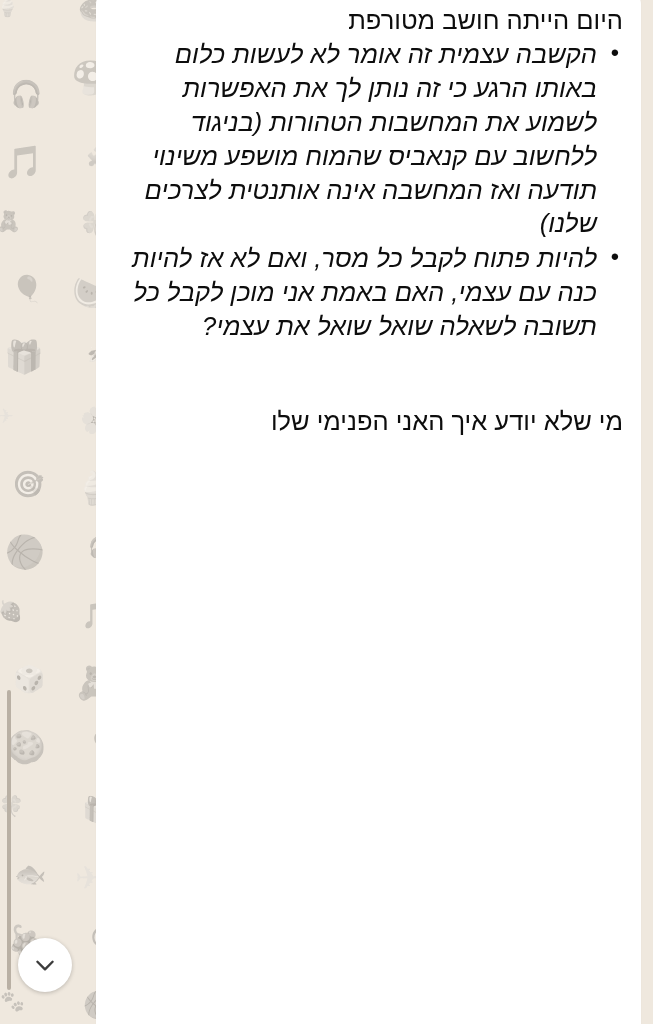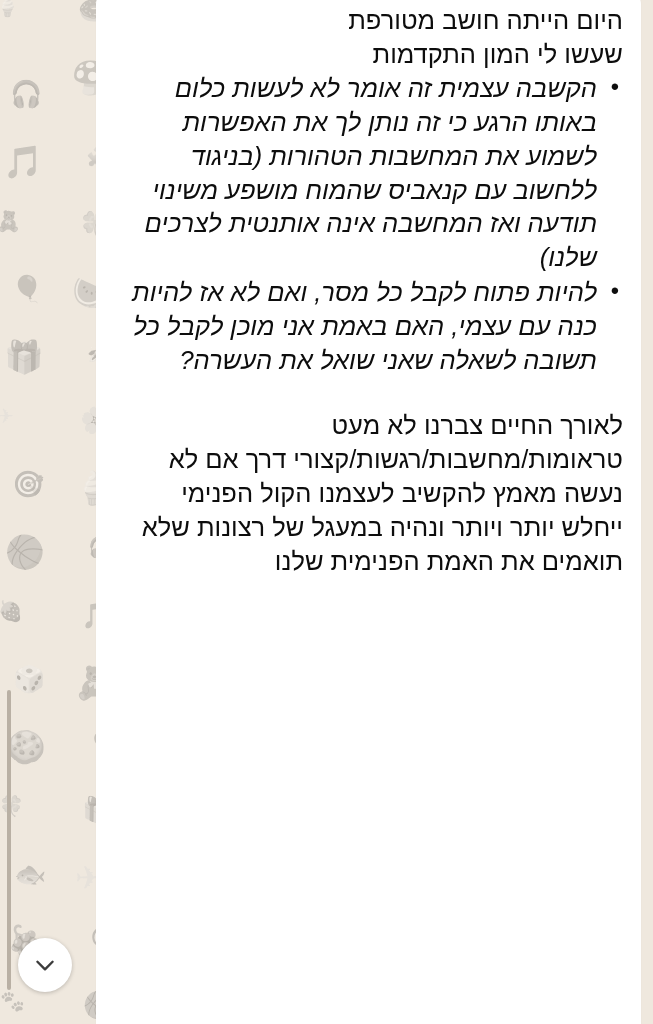--- a/index.html
+++ b/index.html
@@ -264,33 +264,32 @@
     <div class="doodle" style="left: 310px; top: 995px; font-size: 26px; filter: grayscale(1) opacity(0.3);">⭐</div>
     <div class="doodle" style="left: 371px; top: 996px; font-size: 32px; filter: grayscale(1) opacity(0.3);">🍀</div>
     <div class="doodle" style="left: 454px; top: 997px; font-size: 20px; filter: grayscale(1) opacity(0.3);">🎁</div>
     <div class="doodle" style="left: 515px; top: 998px; font-size: 26px; filter: grayscale(1) opacity(0.3);">🚀</div>
     <div class="doodle" style="left: 598px; top: 999px; font-size: 32px; filter: grayscale(1) opacity(0.3);">☕</div>
   </div>
 
 <div class="bubble">
   <div class="msg-text">
     <div class="para">היום הייתה חושב מטורפת</div>
-    <div class="para">שעשו לי המון התקדמות</div>
 
     <ul class="bullets">
       <li>הקשבה עצמית זה אומר לא לעשות כלום באותו הרגע כי זה נותן לך את האפשרות לשמוע את המחשבות הטהורות (בניגוד ללחשוב עם קנאביס שהמוח מושפע משינוי תודעה ואז המחשבה אינה אותנטית לצרכים שלנו)</li>
-      <li>להיות פתוח לקבל כל מסר, ואם לא אז להיות כנה עם עצמי, האם באמת אני מוכן לקבל כל תשובה לשאלה שאני שואל את העשרה?</li>
+      <li>להיות פתוח לקבל כל מסר, ואם לא אז להיות כנה עם עצמי, האם באמת אני מוכן לקבל כל תשובה לשאלה שואל שואל את עצמי?</li>
     </ul>
 
     <div class="blank"></div>
 
-    <div class="para">לאורך החיים צברנו לא מעט טראומות/מחשבות/רגשות/קצורי דרך אם לא נעשה מאמץ להקשיב לעצמנו הקול הפנימי ייחלש יותר ויותר ונהיה במעגל של רצונות שלא תואמים את האמת הפנימית שלנו</div>
 
     <div class="blank"></div>
 
+    <div class="para">מי שלא יודע איך האני הפנימי שלו</div>
   </div>
 </div>
 
 <div class="scroll-track"></div>
 
 <button class="fab">
   <span>
     <svg width="26" height="26" viewBox="0 0 24 24" fill="none" stroke="#3c3c3c" stroke-width="2.2" stroke-linecap="round" stroke-linejoin="round">
       <polyline points="5 9 12 16 19 9"></polyline>
     </svg>

